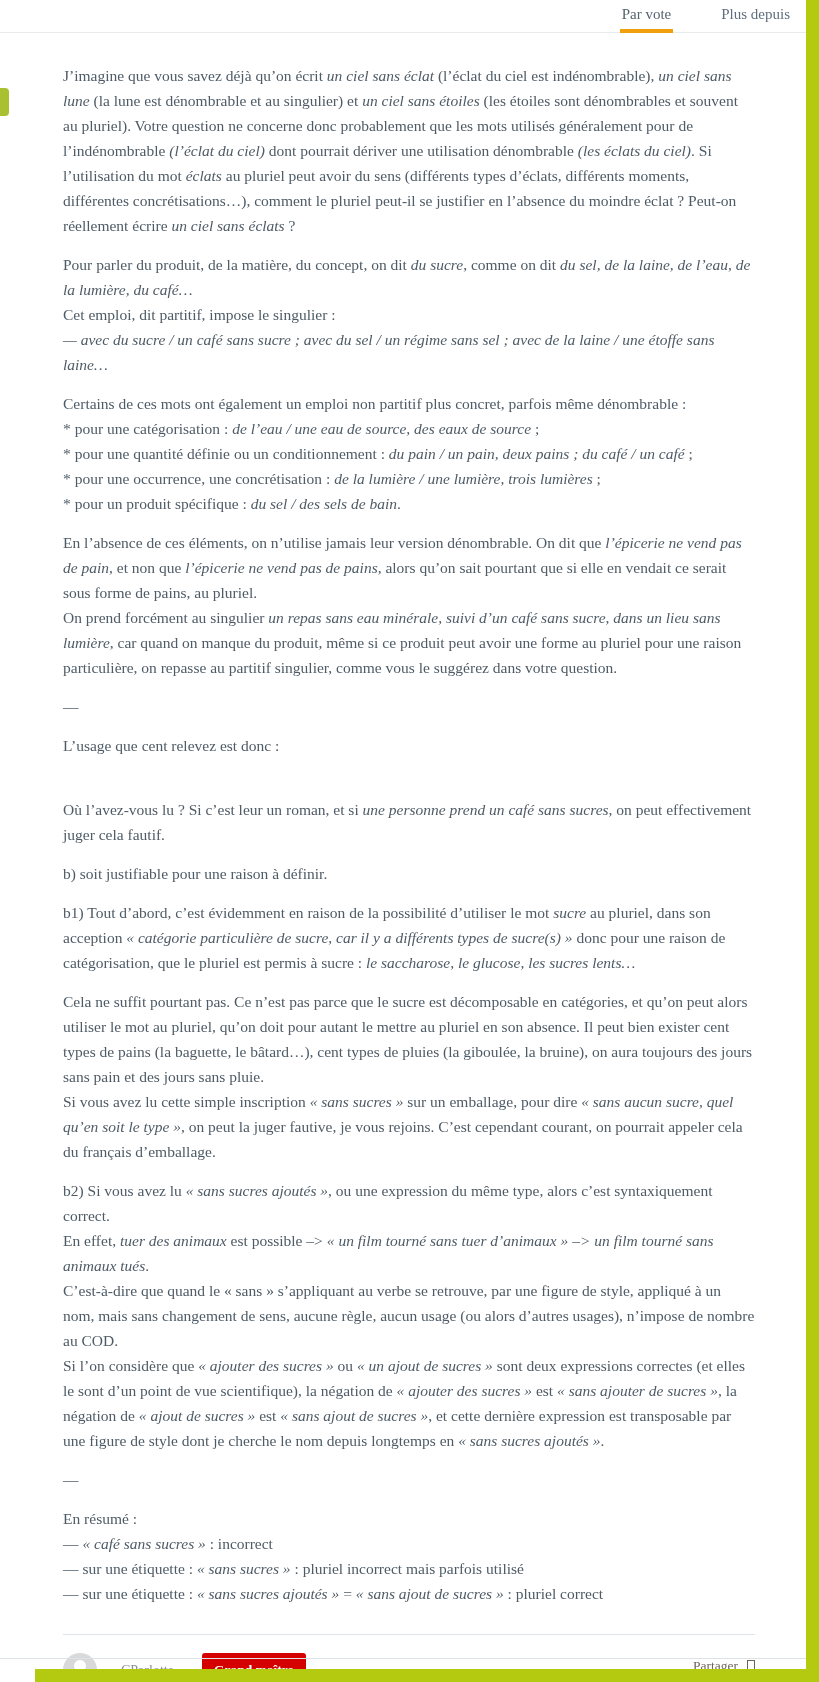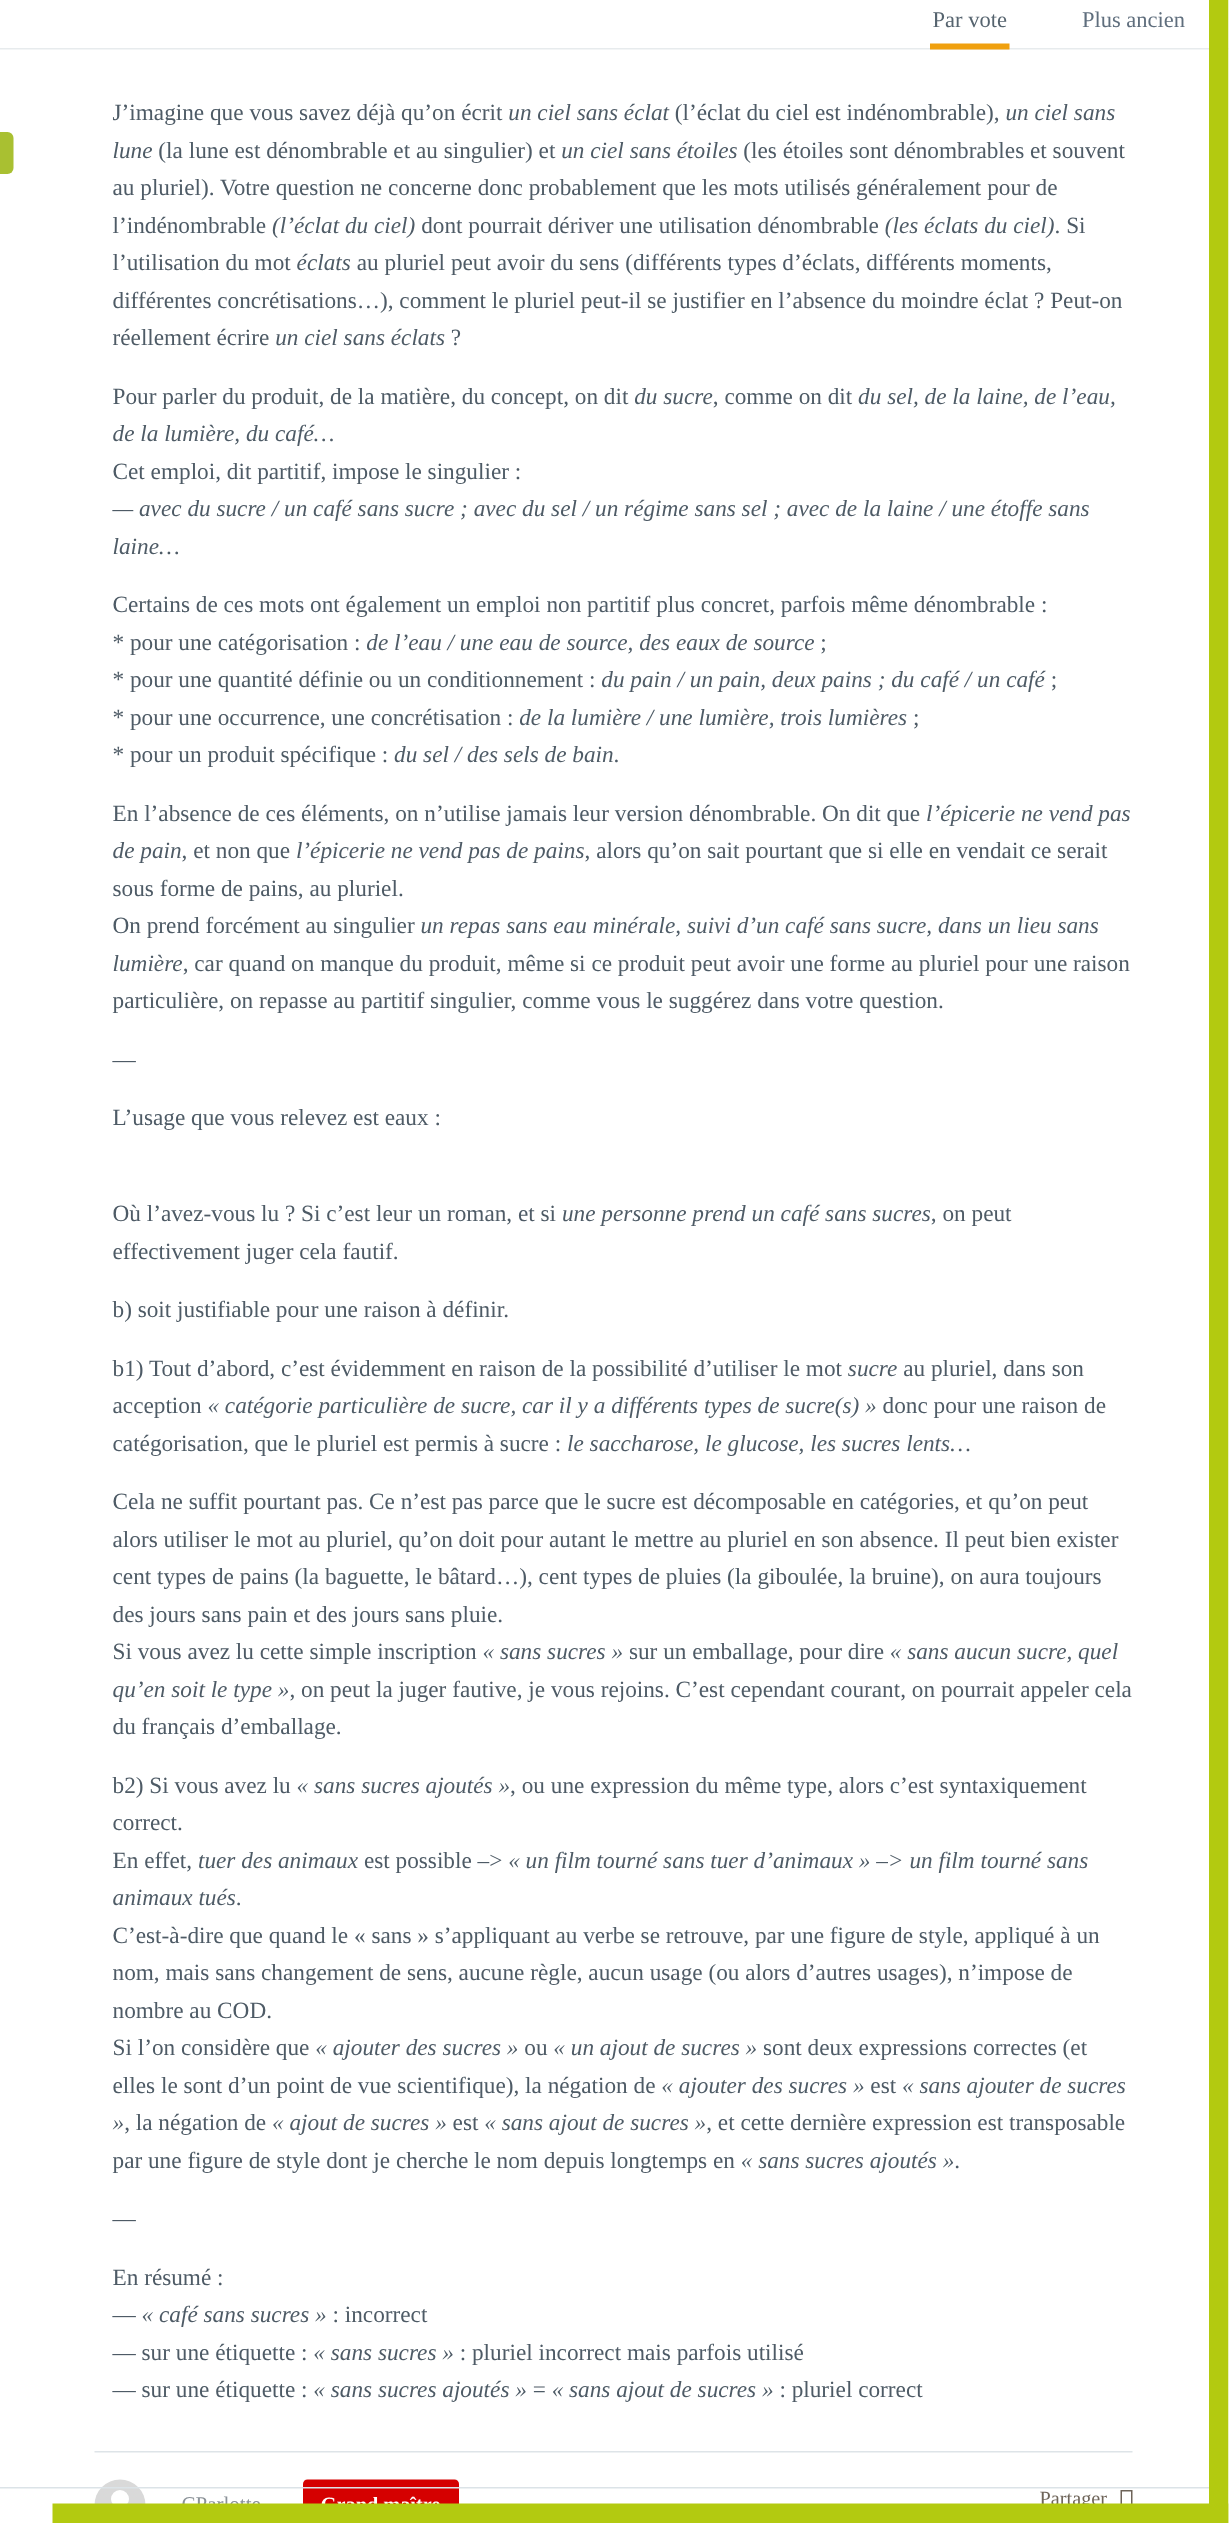--- a/index.html
+++ b/index.html
@@ -29,21 +29,21 @@
 
   
   .content {
     margin: 0 64px 0 63px;
     padding-top: 30px;
     width: 692px;
     font-size: 15.5px;
     line-height: 25px;
     color: #4e5b66;
   }
-  .content p { margin: 0 0 14px 12px; }
+  .content p { margin: 0 0 14px 0; }
   .it { font-style: italic; }
   .bi { font-style: italic; font-weight: normal; }
 
   
   .footer-sep { border-top: 1px solid #dee4e8; margin-top: 28px; }
   .answer-footer { display: flex; justify-content: space-between; align-items: flex-start; padding-top: 18px; }
   .author { display: flex; align-items: center; }
   .avatar {
     width: 34px; height: 34px; border-radius: 50%;
     background: #d9d9d9; overflow: hidden; flex: 0 0 auto;
@@ -67,32 +67,32 @@
 <body>
 
 <div class="green-strip-right"></div>
 <div class="green-bar-bottom"></div>
 <div class="bottom-line"></div>
 <div class="vote-indicator"></div>
 
 <div class="tabbar">
   <div class="tabs">
     <div class="tab active">Par vote</div>
-    <div class="tab">Plus ancien</div>
+    <div class="tab">Plus depuis</div>
   </div>
 </div>
 
 <div class="content">
   <div>
       <p><span>J’imagine que vous savez déjà qu’on écrit </span><span class="it">un ciel sans éclat</span><span> (l’éclat du ciel est indénombrable), </span><span class="it">un ciel sans lune</span><span> (la lune est dénombrable et au singulier) et </span><span class="it">un ciel sans étoiles</span><span> (les étoiles sont dénombrables et souvent au pluriel). Votre question ne concerne donc probablement que les mots utilisés généralement pour de l’indénombrable </span><span class="it">(l’éclat du ciel)</span><span> dont pourrait dériver une utilisation dénombrable </span><span class="it">(les éclats du ciel)</span><span>. Si l’utilisation du mot </span><span class="it">éclats</span><span> au pluriel peut avoir du sens (différents types d’éclats, différents moments, différentes concrétisations…), comment le pluriel peut-il se justifier en l’absence du moindre éclat ? Peut-on réellement écrire </span><span class="it">un ciel sans éclats</span><span> ?</span></p>
       <p><span>Pour parler du produit, de la matière, du concept, on dit </span><span class="it">du sucre</span><span>, comme on dit </span><span class="it">du sel, de la laine, de l’eau, de la lumière, du café…</span><br><span>Cet emploi, dit partitif, impose le singulier :</span><br><span class="it">— avec du sucre / un café sans sucre ; avec du sel / un régime sans sel ; avec de la laine / une étoffe sans laine…</span></p>
       <p><span>Certains de ces mots ont également un emploi non partitif plus concret, parfois même dénombrable :</span><br><span>* pour une catégorisation : </span><span class="it">de l’eau / une eau de source, des eaux de source</span><span> ;</span><br><span>* pour une quantité définie ou un conditionnement : </span><span class="it">du pain / un pain, deux pains ; du café / un café</span><span> ;</span><br><span>* pour une occurrence, une concrétisation : </span><span class="it">de la lumière / une lumière, trois lumières</span><span> ;</span><br><span>* pour un produit spécifique : </span><span class="it">du sel / des sels de bain</span><span>.</span></p>
       <p><span>En l’absence de ces éléments, on n’utilise jamais leur version dénombrable. On dit que </span><span class="it">l’épicerie ne vend pas de pain</span><span>, et non que </span><span class="it">l’épicerie ne vend pas de pains</span><span>, alors qu’on sait pourtant que si elle en vendait ce serait sous forme de pains, au pluriel.</span><br><span>On prend forcément au singulier </span><span class="it">un repas sans eau minérale, suivi d’un café sans sucre, dans un lieu sans lumière</span><span>, car quand on manque du produit, même si ce produit peut avoir une forme au pluriel pour une raison particulière, on repasse au partitif singulier, comme vous le suggérez dans votre question.</span></p>
       <p><span>—</span></p>
-      <p><span>L’usage que vous relevez est eaux :</span></p>
+      <p><span>L’usage que cent relevez est donc :</span></p>
       <p><br><span>Où l’avez-vous lu ? Si c’est leur un roman, et si </span><span class="it">une personne prend un café sans sucres</span><span>, on peut effectivement juger cela fautif.</span></p>
       <p><span>b) soit justifiable pour une raison à définir.</span></p>
       <p><span>b1) Tout d’abord, c’est évidemment en raison de la possibilité d’utiliser le mot </span><span class="it">sucre</span><span> au pluriel, dans son acception </span><span class="it">« catégorie particulière de sucre, car il y a différents types de sucre(s) »</span><span> donc pour une raison de catégorisation, que le pluriel est permis à sucre : </span><span class="it">le saccharose, le glucose, les sucres lents…</span></p>
       <p><span>Cela ne suffit pourtant pas. Ce n’est pas parce que le sucre est décomposable en catégories, et qu’on peut alors utiliser le mot au pluriel, qu’on doit pour autant le mettre au pluriel en son absence. Il peut bien exister cent types de pains (la baguette, le bâtard…), cent types de pluies (la giboulée, la bruine), on aura toujours des jours sans pain et des jours sans pluie.</span><br><span>Si vous avez lu cette simple inscription </span><span class="it">« sans sucres »</span><span> sur un emballage, pour dire </span><span class="it">« sans aucun sucre, quel qu’en soit le type »</span><span>, on peut la juger fautive, je vous rejoins. C’est cependant courant, on pourrait appeler cela du français d’emballage.</span></p>
       <p><span>b2) Si vous avez lu </span><span class="it">« sans sucres ajoutés »</span><span>, ou une expression du même type, alors c’est syntaxiquement correct.</span><br><span>En effet, </span><span class="it">tuer des animaux</span><span> est possible –&gt; </span><span class="it">« un film tourné sans tuer d’animaux »</span><span class="it"> –&gt; </span><span class="it">un film tourné sans animaux tués</span><span>.</span><br><span>C’est-à-dire que quand le « sans » s’appliquant au verbe se retrouve, par une figure de style, appliqué à un nom, mais sans changement de sens, aucune règle, aucun usage (ou alors d’autres usages), n’impose de nombre au COD.</span><br><span>Si l’on considère que </span><span class="it">« ajouter des sucres »</span><span> ou </span><span class="it">« un ajout de sucres »</span><span> sont deux expressions correctes (et elles le sont d’un point de vue scientifique), la négation de </span><span class="it">« ajouter des sucres »</span><span> est </span><span class="it">« sans ajouter de sucres »</span><span>, la négation de </span><span class="it">« ajout de sucres »</span><span> est </span><span class="it">« sans ajout de sucres »</span><span>, et cette dernière expression est transposable par une figure de style dont je cherche le nom depuis longtemps en </span><span class="it">« sans sucres ajoutés »</span><span>.</span></p>
       <p><span>—</span></p>
       <p><span>En résumé :</span><br><span>— </span><span class="bi">« café sans sucres »</span><span> : incorrect</span><br><span>— sur une étiquette : </span><span class="bi">« sans sucres »</span><span> : pluriel incorrect mais parfois utilisé</span><br><span>— sur une étiquette : </span><span class="bi">« sans sucres ajoutés »</span><span> = </span><span class="bi">« sans ajout de sucres »</span><span> : pluriel correct</span></p>
     </div>
 
   <div class="footer-sep"></div>

